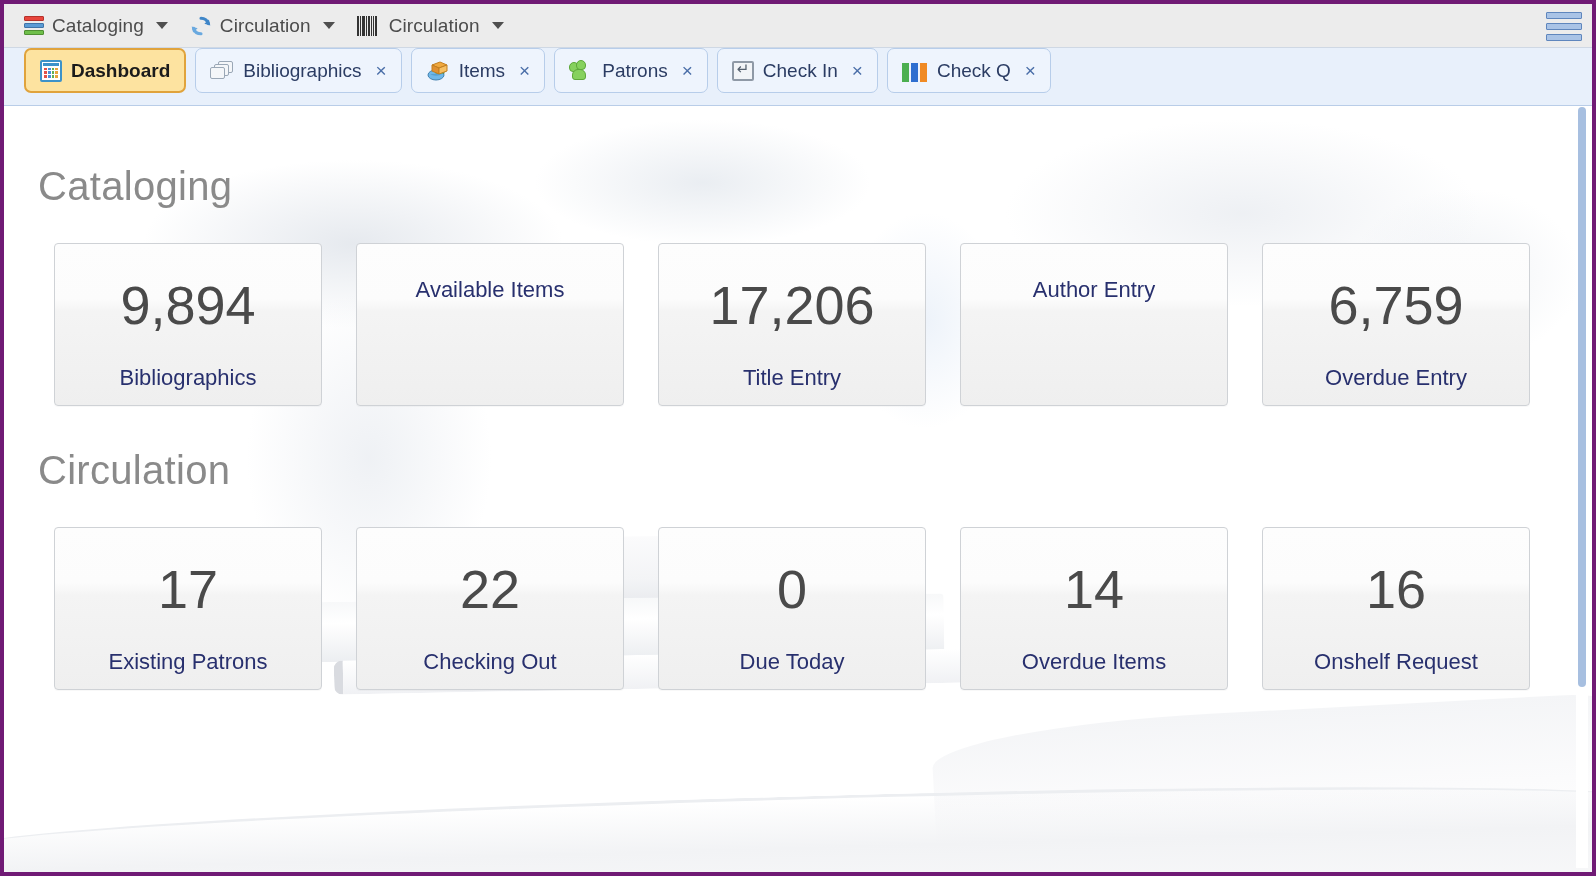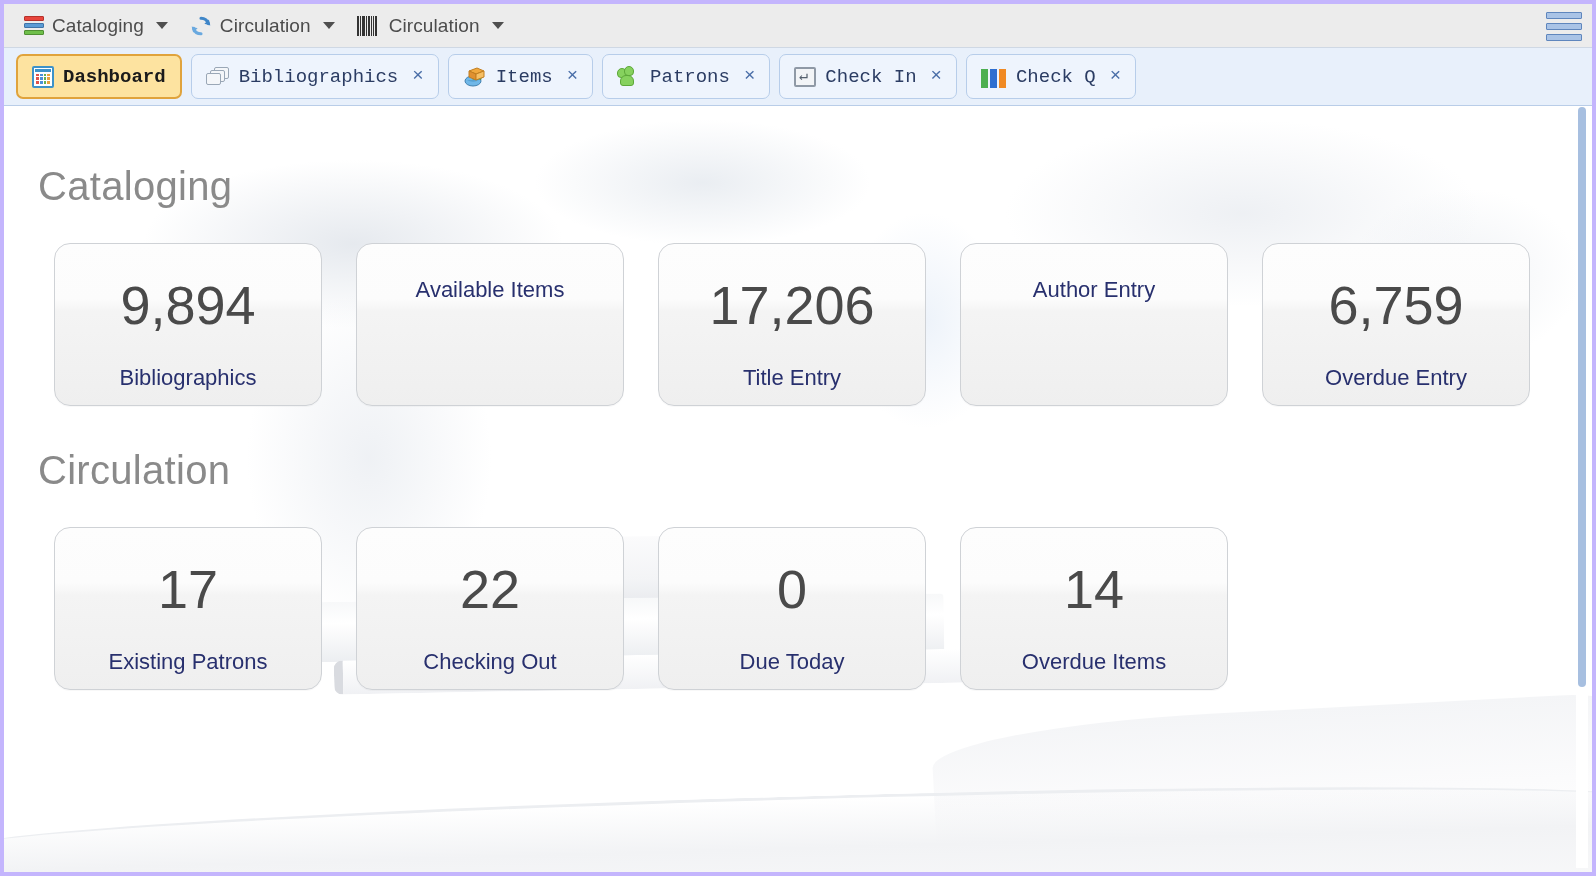--- a/index.html
+++ b/index.html
@@ -9,21 +9,21 @@
     height: 876px;
     overflow: hidden;
     font-family: "Liberation Sans", sans-serif;
     background: #ffffff;
   }
 
   #app {
     position: relative;
     width: 1596px;
     height: 876px;
-    border: 4px solid #c4b5fd;
+    border: 4px solid #701a75;
     background: #ffffff;
     overflow: hidden;
   }
 
   
   .menubar {
     position: relative;
     height: 44px;
     background: #ececec;
     border-bottom: 1px solid #cfd8e4;
@@ -91,24 +91,23 @@
     border: 1px solid #5f86bd;
     border-radius: 1px;
   }
 
   
   .tabbar {
     height: 58px;
     background: #e8f0fb;
     border-bottom: 1px solid #b9cde8;
     display: flex;
-    align-items: center;
-    padding: 0 12px;
+    align-items: flex-start;
+    padding: 0 20px;
     gap: 9px;
-    font-family: Liberation Mono, monospace;
   }
 
   .tab {
     display: flex;
     align-items: center;
     gap: 9px;
     height: 45px;
     padding: 0 14px;
     border-radius: 7px;
     border: 1px solid #b7cdea;
@@ -283,21 +282,21 @@
     display: flex;
     gap: 34px;
     padding-left: 50px;
     margin-top: 34px;
   }
 
   .stat-card {
     width: 268px;
     height: 163px;
     border: 1px solid #cfd2d6;
-    border-radius: 16px;
+    border-radius: 4px;
     background: linear-gradient(180deg, #fdfdfd 0%, #fcfcfc 34%, #f4f4f4 42%, #efefef 100%);
     display: flex;
     flex-direction: column;
     align-items: center;
     justify-content: flex-start;
     cursor: pointer;
     box-shadow: 0 1px 1px rgba(0,0,0,0.03);
   }
   .stat-value {
     font-size: 54px;
@@ -506,20 +505,24 @@
           <div class="stat-label">Checking Out</div>
         </div>
         <div class="stat-card">
           <div class="stat-value">0</div>
           <div class="stat-label">Due Today</div>
         </div>
         <div class="stat-card">
           <div class="stat-value">14</div>
           <div class="stat-label">Overdue Items</div>
         </div>
+        <div class="stat-card">
+          <div class="stat-value">16</div>
+          <div class="stat-label">Onshelf Request</div>
+        </div>
       </div>
 
     </div>
   </div>
 
   <div class="scrollbar">
     <div class="scroll-thumb"></div>
   </div>
 
 </div>

